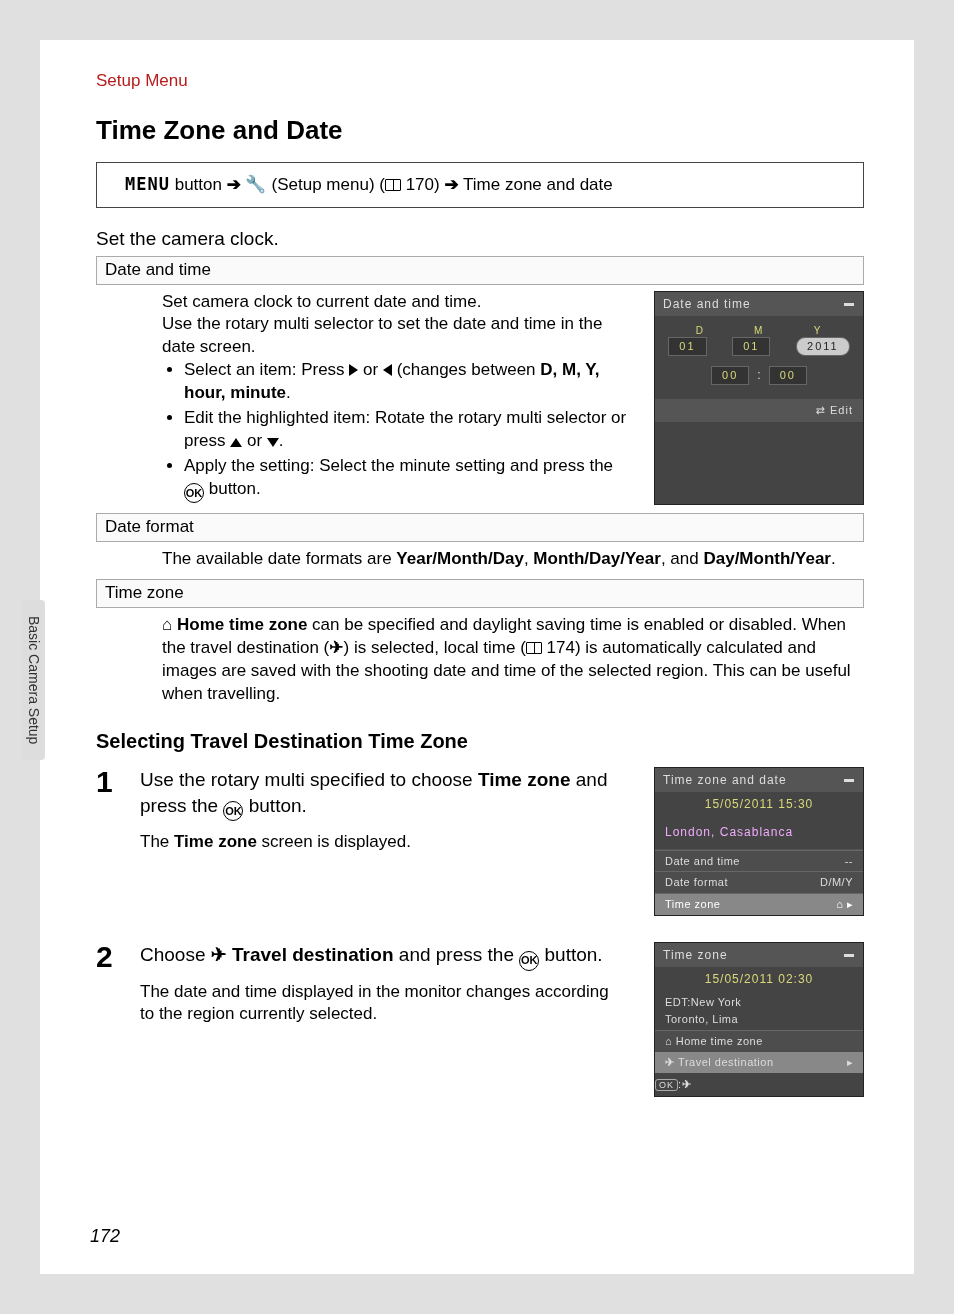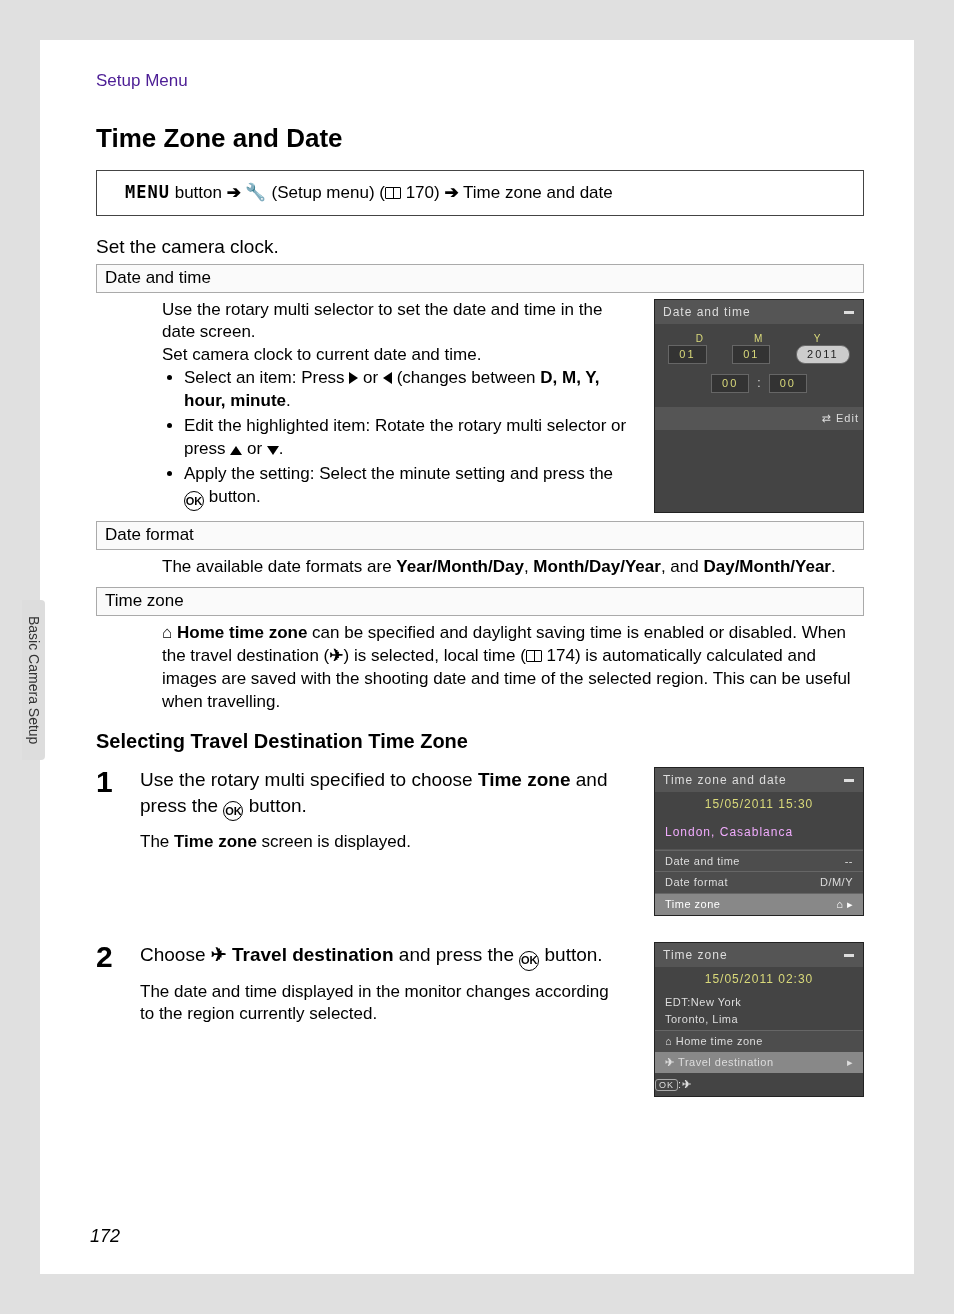--- a/index.html
+++ b/index.html
@@ -12,21 +12,21 @@
     color: #000;
   }
   .page {
     background: #fff;
     position: absolute;
     left: 40px; top: 40px; right: 40px; bottom: 40px;
     padding: 30px 50px 30px 56px;
     font-size: 18px;
     line-height: 1.35;
   }
-  .section-crumb { font-size: 17px; color: #4c1d95; margin-bottom: 28px; }
+  .section-crumb { font-size: 17px; color: #b91c1c; margin-bottom: 20px; }
   h1 { font-size: 26px; font-weight: 700; margin-bottom: 14px; }
   .navpath {
     border: 1px solid #444;
     padding: 10px 28px;
     margin-bottom: 18px;
     font-size: 17px;
   }
   .navpath .menu-glyph { font-family: monospace; font-weight: 700; letter-spacing: 1px; }
   .intro { font-size: 19px; margin-bottom: 4px; }
   .sub-block { margin-bottom: 8px; }
@@ -55,21 +55,21 @@
   .tri { display:inline-block; width:0;height:0; vertical-align:-1px; }
   .tri.r { border-top:6px solid transparent; border-bottom:6px solid transparent; border-left:9px solid #000;}
   .tri.l { border-top:6px solid transparent; border-bottom:6px solid transparent; border-right:9px solid #000;}
   .tri.u { border-left:6px solid transparent; border-right:6px solid transparent; border-bottom:9px solid #000;}
   .tri.d { border-left:6px solid transparent; border-right:6px solid transparent; border-top:9px solid #000;}
   .arrow-r { font-weight:700; }
   .wrench { display:inline-block; font-weight:700; }
   .home-icn { display:inline-block; }
   .plane { display:inline-block; font-weight:700; }
 
-  h2 { font-size: 20px; font-weight:700; margin: 14px 0 12px; }
+  h2 { font-size: 20px; font-weight:700; margin: 22px 0 12px; }
 
   .step-row { display:flex; gap:18px; margin-bottom:26px; }
   .step-num { font-size:30px; font-weight:700; line-height:1; min-width:26px; }
   .step-text { flex:1; font-size:18px; padding-right:12px; }
   .step-text .lead { font-size:19px; margin-bottom:10px; }
   .step-text .after { font-size:17px; }
 
   .lcd {
     width: 210px; flex:0 0 210px;
     background:#444; color:#ddd;
@@ -88,21 +88,21 @@
     padding:3px 10px; border-top:1px solid #666; background:#4d4d4d;
     letter-spacing:0.5px; font-size:11px;
   }
   .lcd-row.sel { background:#888; color:#fff; }
   .lcd-foot { text-align:left; padding:4px 0; letter-spacing:1px; font-size:11px;}
   .lcd .dmy-row { display:flex; justify-content:space-around; padding:4px 16px 0; color:#d9d97a; font-size:10px; letter-spacing:2px;}
   .lcd .val-row { display:flex; justify-content:space-around; padding:0 12px 6px; gap:23px;}
   .lcd .valbox { background:#333; border:1px solid #666; padding:1px 10px; color:#d9d97a; font-size:11px; letter-spacing:2px;}
   .lcd .valbox.sel { background:#ccc; color:#222;border-radius:9px; }
   .lcd .time-row { display:flex; justify-content:center; gap:8px; padding:4px 0 10px; align-items:center;}
-  .lcd .edit-foot { text-align:right; padding:4px 4px; font-size:11px; background:#555; letter-spacing:1px;}
+  .lcd .edit-foot { text-align:right; padding:4px 10px; font-size:11px; background:#555; letter-spacing:1px;}
   .lcd .batt { font-size:10px; }
   .lcd .tz-item { padding:3px 10px; letter-spacing:0.5px; font-size:11px;}
   .lcd .tz-item.sel { background:#888; display:flex; justify-content:space-between; align-items:center;}
 
   .side-tab {
     position:absolute; left:-18px; top:560px;
     writing-mode: vertical-rl; text-orientation: mixed;
     font-size:14px; background:#ddd; padding:16px 2px;
     border-radius:0 4px 4px 0; color:#333;
   }
@@ -124,22 +124,22 @@
     <span class="menu-glyph">MENU</span><span> button </span><span class="arrow-r">➔</span>
     <span class="wrench">🔧</span><span> (Setup menu) (</span><span class="book-icn"></span><span> 170) </span><span class="arrow-r">➔</span><span> Time zone and date</span>
   </div>
 
   <div class="intro">Set the camera clock.</div>
 
   <div class="sub-block">
     <div class="sub-hdr">Date and time</div>
     <div class="flex-top">
       <div class="left sub-body">
+        <div>Set camera clock to current date and time.</div>
         <div>Use the rotary multi selector to set the date and time in the date screen.</div>
-        <div>Set camera clock to current date and time.</div>
         <ul class="bul">
           <li>
             <span>Select an item: Press </span><span class="tri r"></span><span> or </span><span class="tri l"></span><span> (changes between </span><span class="bold">D, M, Y, hour, minute</span><span>.</span>
           </li>
           <li>
             <span>Edit the highlighted item: Rotate the rotary multi selector or press </span><span class="tri u"></span><span> or </span><span class="tri d"></span><span>.</span>
           </li>
           <li>
             <span>Apply the setting: Select the minute setting and press the </span><span class="ok-btn">OK</span><span> button.</span>
           </li>

